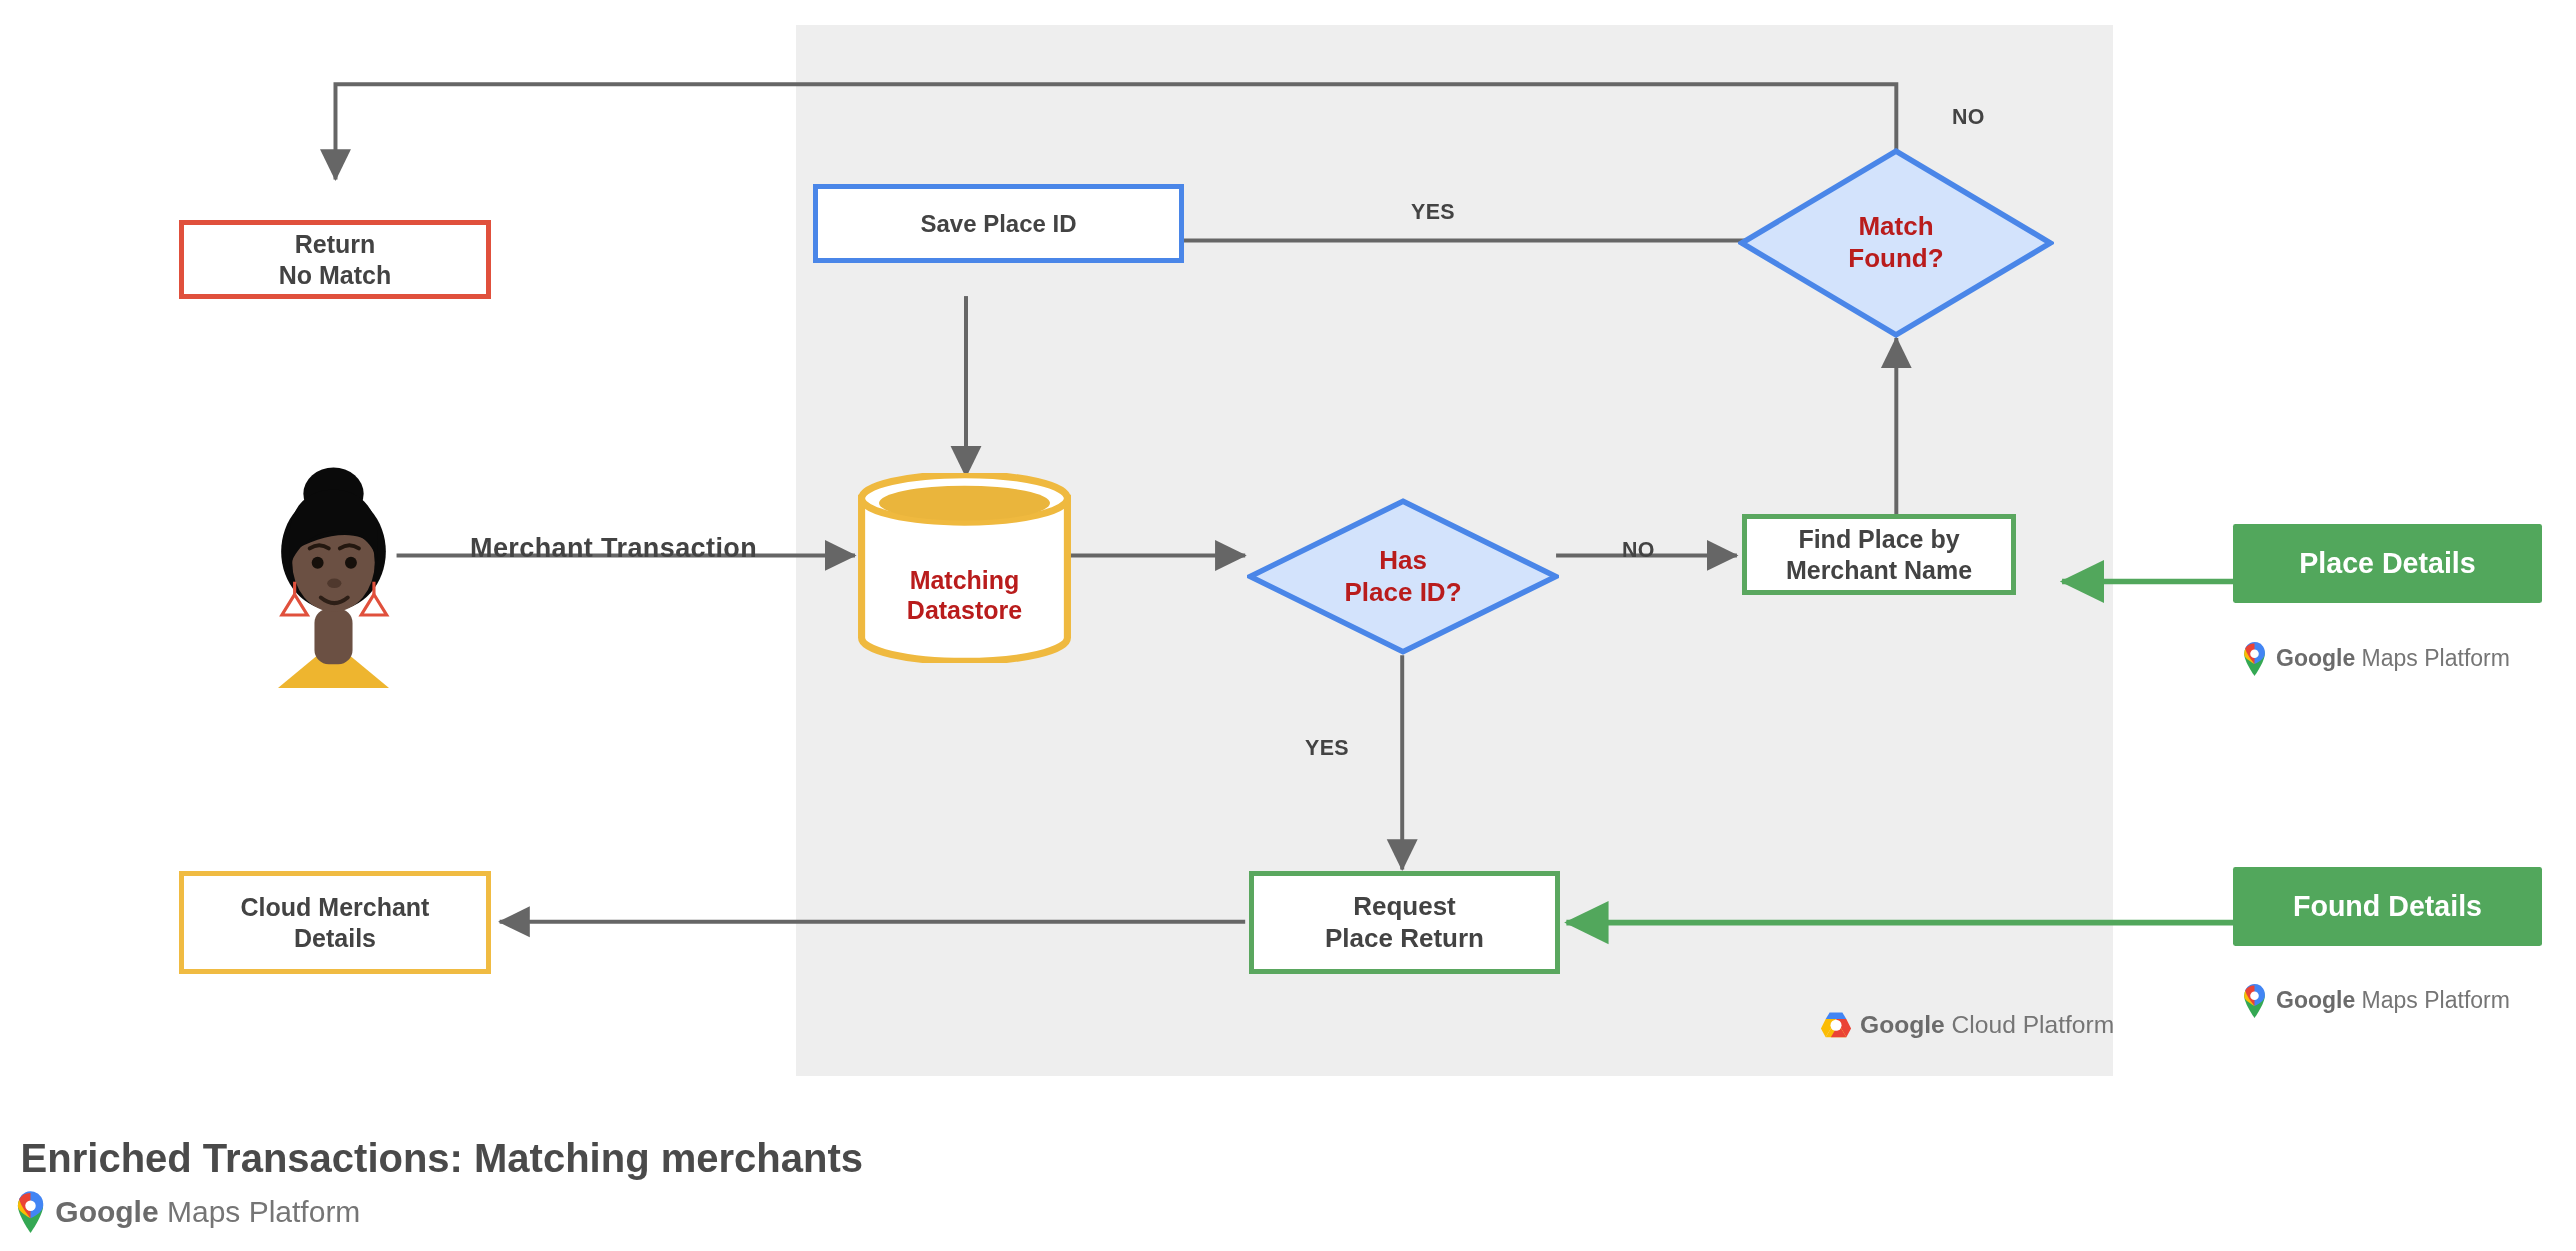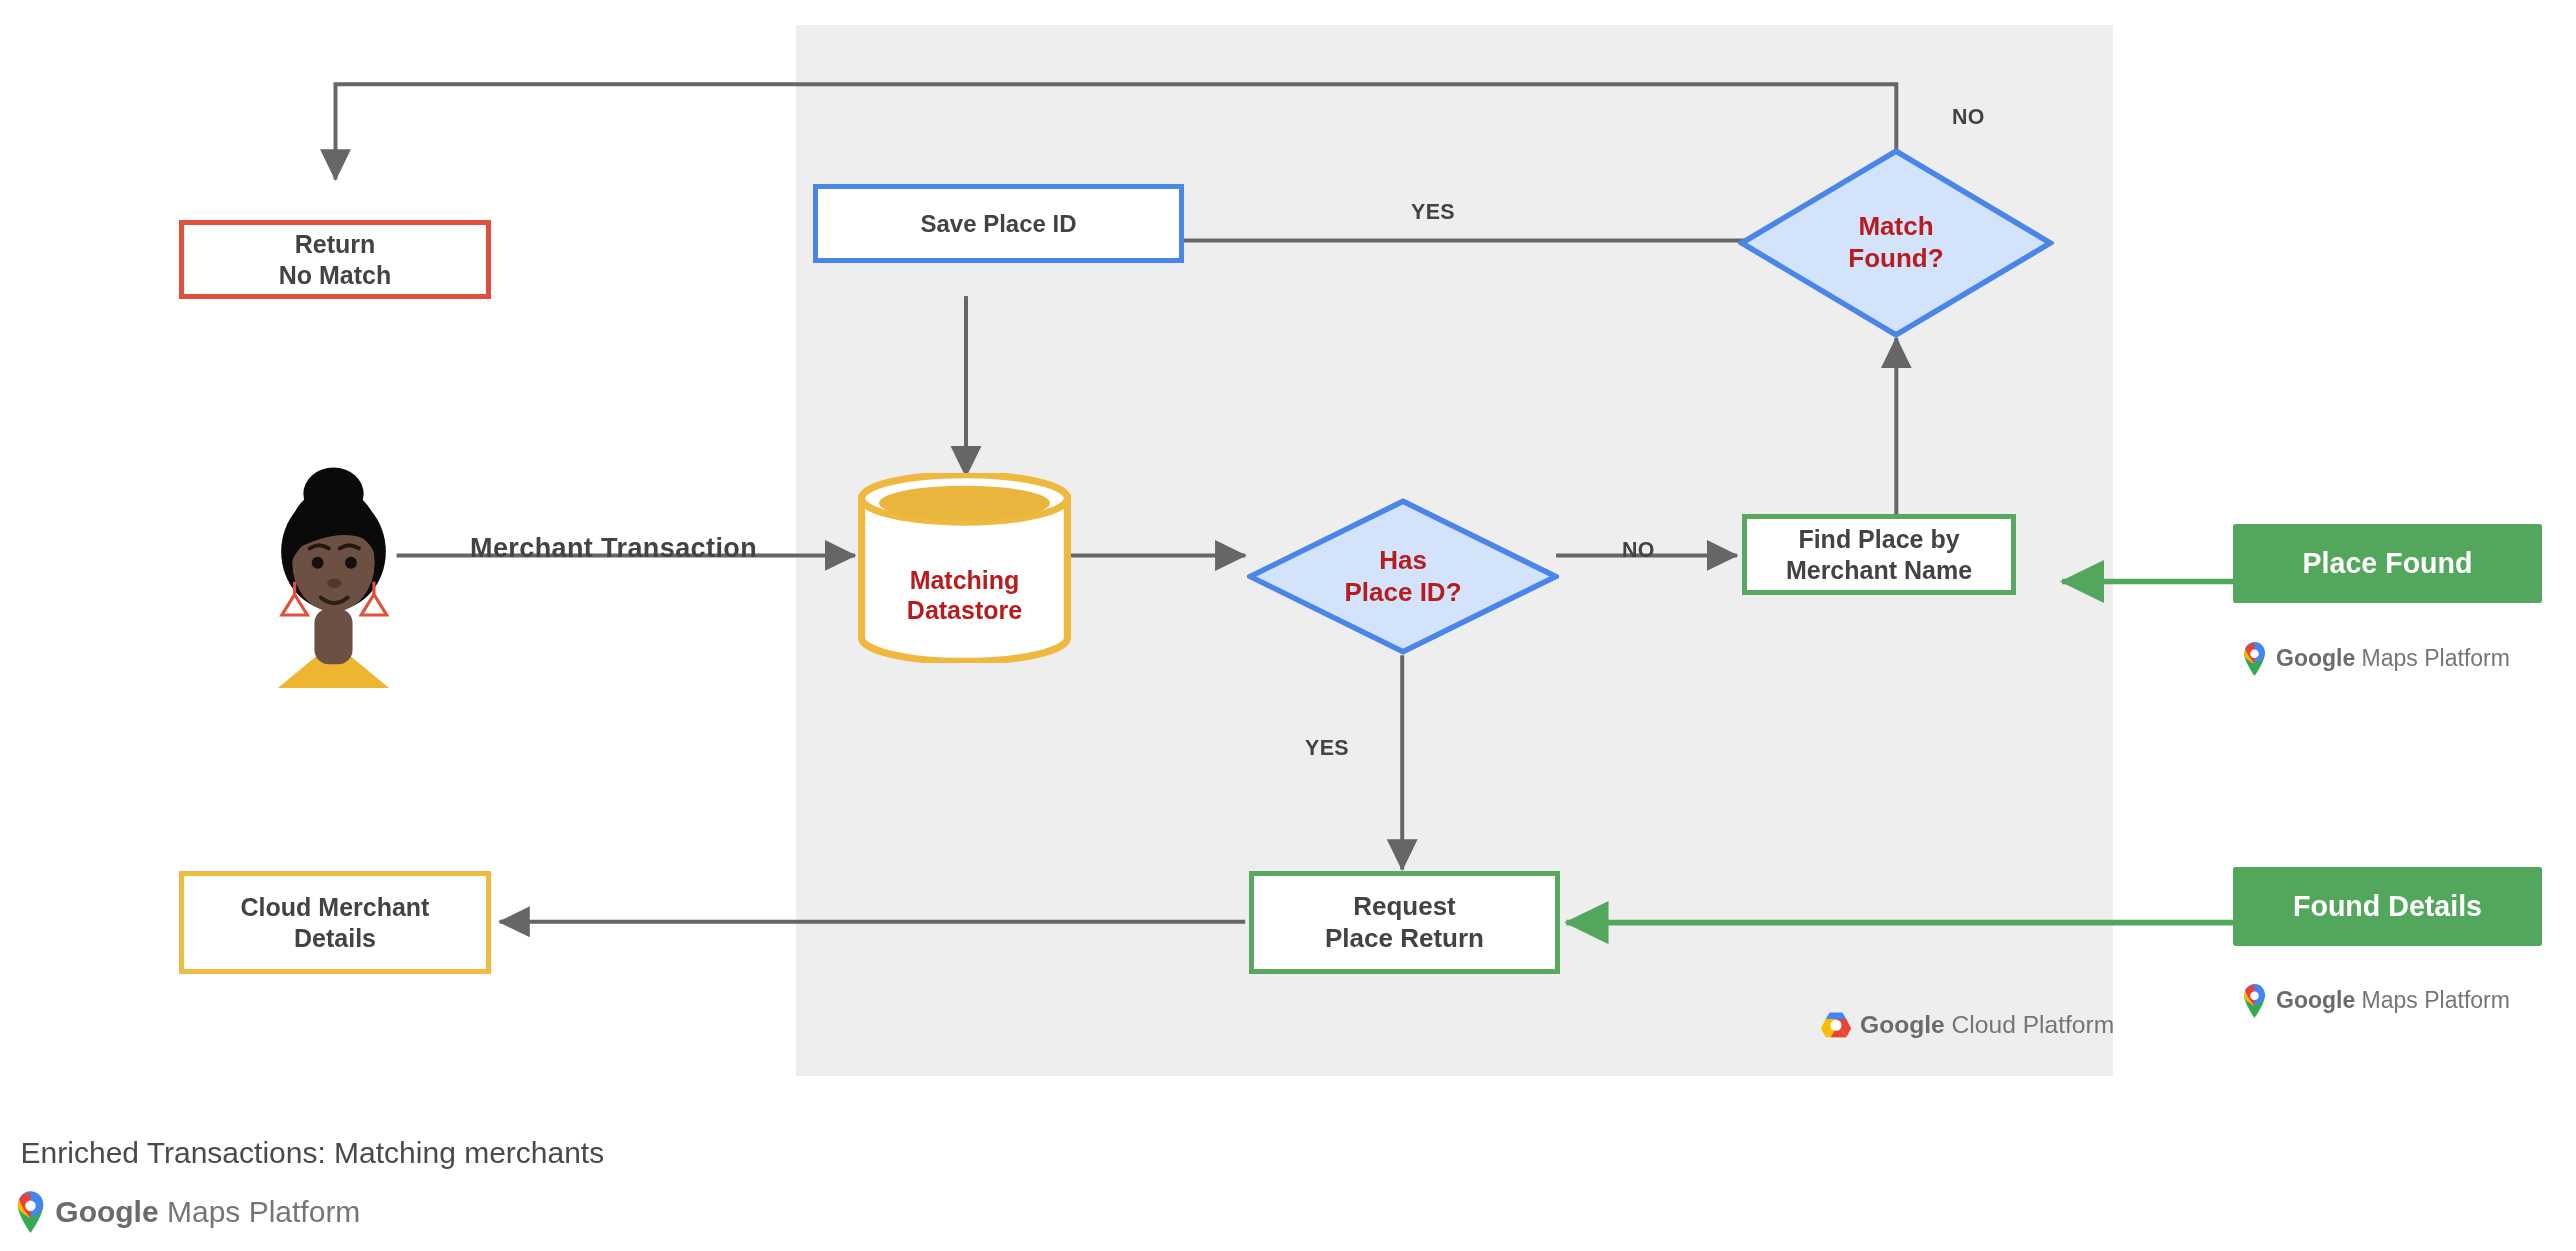--- a/index.html
+++ b/index.html
@@ -101,22 +101,22 @@
     font-weight: normal;
     white-space: pre;
   }
   .logo-text b { font-weight: bold; color: #6b6b6b; }
 
   .caption {
     position: absolute;
     left: 20.6px;
     top: 1136px;
     color: #4a4a4a;
-    font-size: 30px;
-    font-weight: normal;
+    font-size: 40px;
+    font-weight: bold;
   }
   .caption-logo { left: 14.3px; top: 1190px; }
   .caption-logo .logo-text { font-size: 30px; }
 </style>
 </head>
 <body>
 
 <div id="stage">
 
   <div class="panel"></div>
@@ -241,21 +241,21 @@
     </svg>
   </div>
 
   <div class="edge-label big" style="left:470px; top:533px;">Merchant Transaction</div>
   <div class="edge-label" style="left:1952px; top:105px;">NO</div>
   <div class="edge-label" style="left:1411px; top:200px;">YES</div>
   <div class="edge-label" style="left:1622px; top:538px;">NO</div>
   <div class="edge-label" style="left:1305px; top:736px;">YES</div>
 
   <div class="gbtn" style="left:2233px; top:524px; width:309px; height:79px; font-size:28.6px;">
-    <span>Place Found</span>
+    <span>Place Details</span>
   </div>
   <div class="logo-row" style="left:2241px; top:641px;">
     <svg width="27" height="35" viewBox="0 0 34 44">
       <path d="M17 44 C17 44 4 26 4 16 A13 13 0 0 1 30 16 C30 26 17 44 17 44 Z" fill="#34a853"></path>
       <path d="M4 16 A13 13 0 0 1 17 3 L17 29 C9 24 4 21 4 16 Z" fill="#fbbc04"></path>
       <path d="M5.2 9 A13 13 0 0 1 30 16 C30 21 25 25 17 29 Z" fill="#4285f4"></path>
       <path d="M5.4 9.2 A13 13 0 0 1 17 3 L17 29 C9.5 20 6 13 5.4 9.2 Z" fill="#ea4335"></path>
       <circle cx="17" cy="16" r="5.4" fill="#ffffff"></circle>
     </svg>
     <span class="logo-text"><b>Google</b><span> Maps Platform</span></span>

